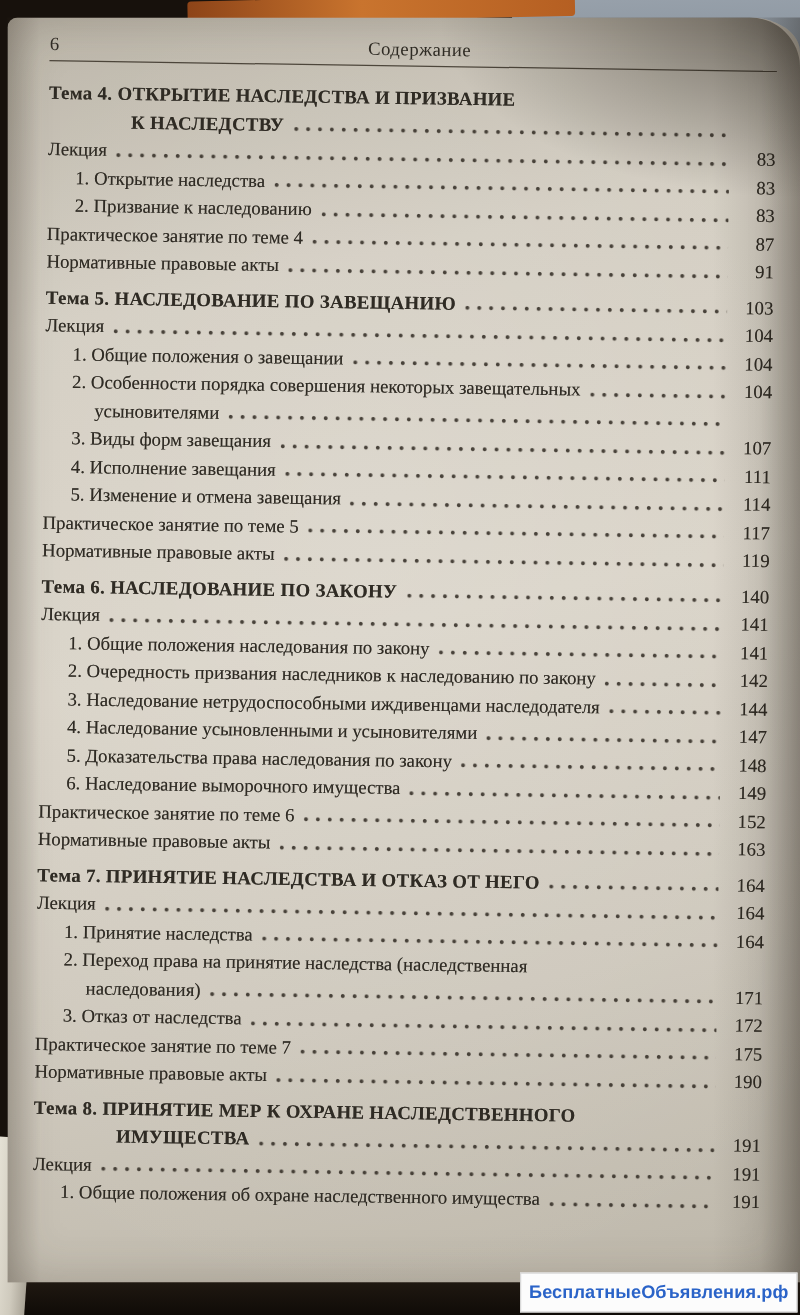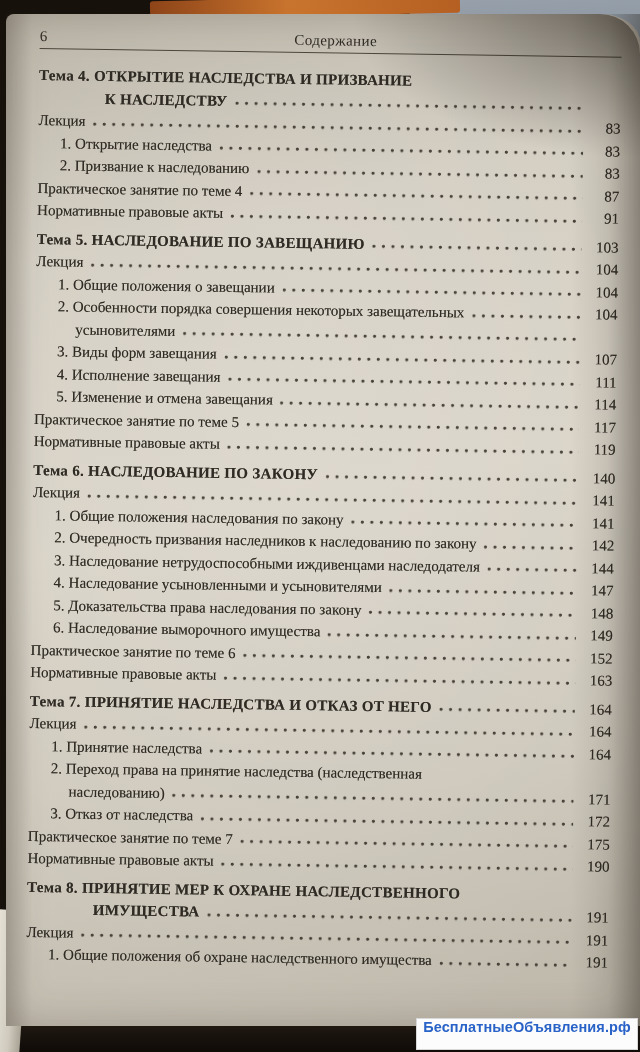--- a/index.html
+++ b/index.html
@@ -76,21 +76,21 @@
   .leader{flex:1;min-width:10px;margin:0 5px 0 7px;align-self:stretch;}
   .leader.dotted{
     background-image:radial-gradient(circle at 2.2px 2.2px, rgba(52,46,38,0.88) 1.15px, rgba(52,46,38,0) 1.9px);
     background-size:9.5px 5px;background-repeat:repeat-x;background-position:left bottom 3px;
   }
   .pageno{width:32px;text-align:right;white-space:nowrap;text-shadow:0 0 0.5px rgba(47,43,36,0.5);}
   
   .watermark{
     position:absolute;right:2px;bottom:2px;width:220px;height:30px;
     background:#fcfcfc;border:1px solid #d8d8d8;
-    display:flex;align-items:flex-start;justify-content:center;
+    display:flex;align-items:center;justify-content:center;
     font-family:"Liberation Sans","DejaVu Sans",sans-serif;
     font-size:14.5px;font-weight:bold;color:#2a63c8;letter-spacing:0.1px;
   }
 </style>
 </head>
 <body>
 
 <div class="bg-top-right"></div>
 <div class="book-spine"></div>
 <div class="bg-bottom"></div>
@@ -260,21 +260,21 @@
             <span class="label">1. Принятие наследства</span>
             <span class="leader dotted"></span>
             <span class="pageno">164</span>
           </div>
           <div class="toc-row r-item">
             <span class="label">2. Переход права на принятие наследства (наследственная</span>
             <span class="leader"></span>
             <span class="pageno"></span>
           </div>
           <div class="toc-row r-item-cont">
-            <span class="label">наследованию)</span>
+            <span class="label">наследования)</span>
             <span class="leader dotted"></span>
             <span class="pageno">171</span>
           </div>
           <div class="toc-row r-item">
             <span class="label">3. Отказ от наследства</span>
             <span class="leader dotted"></span>
             <span class="pageno">172</span>
           </div>
           <div class="toc-row r-plain">
             <span class="label">Практическое занятие по теме 7</span>

